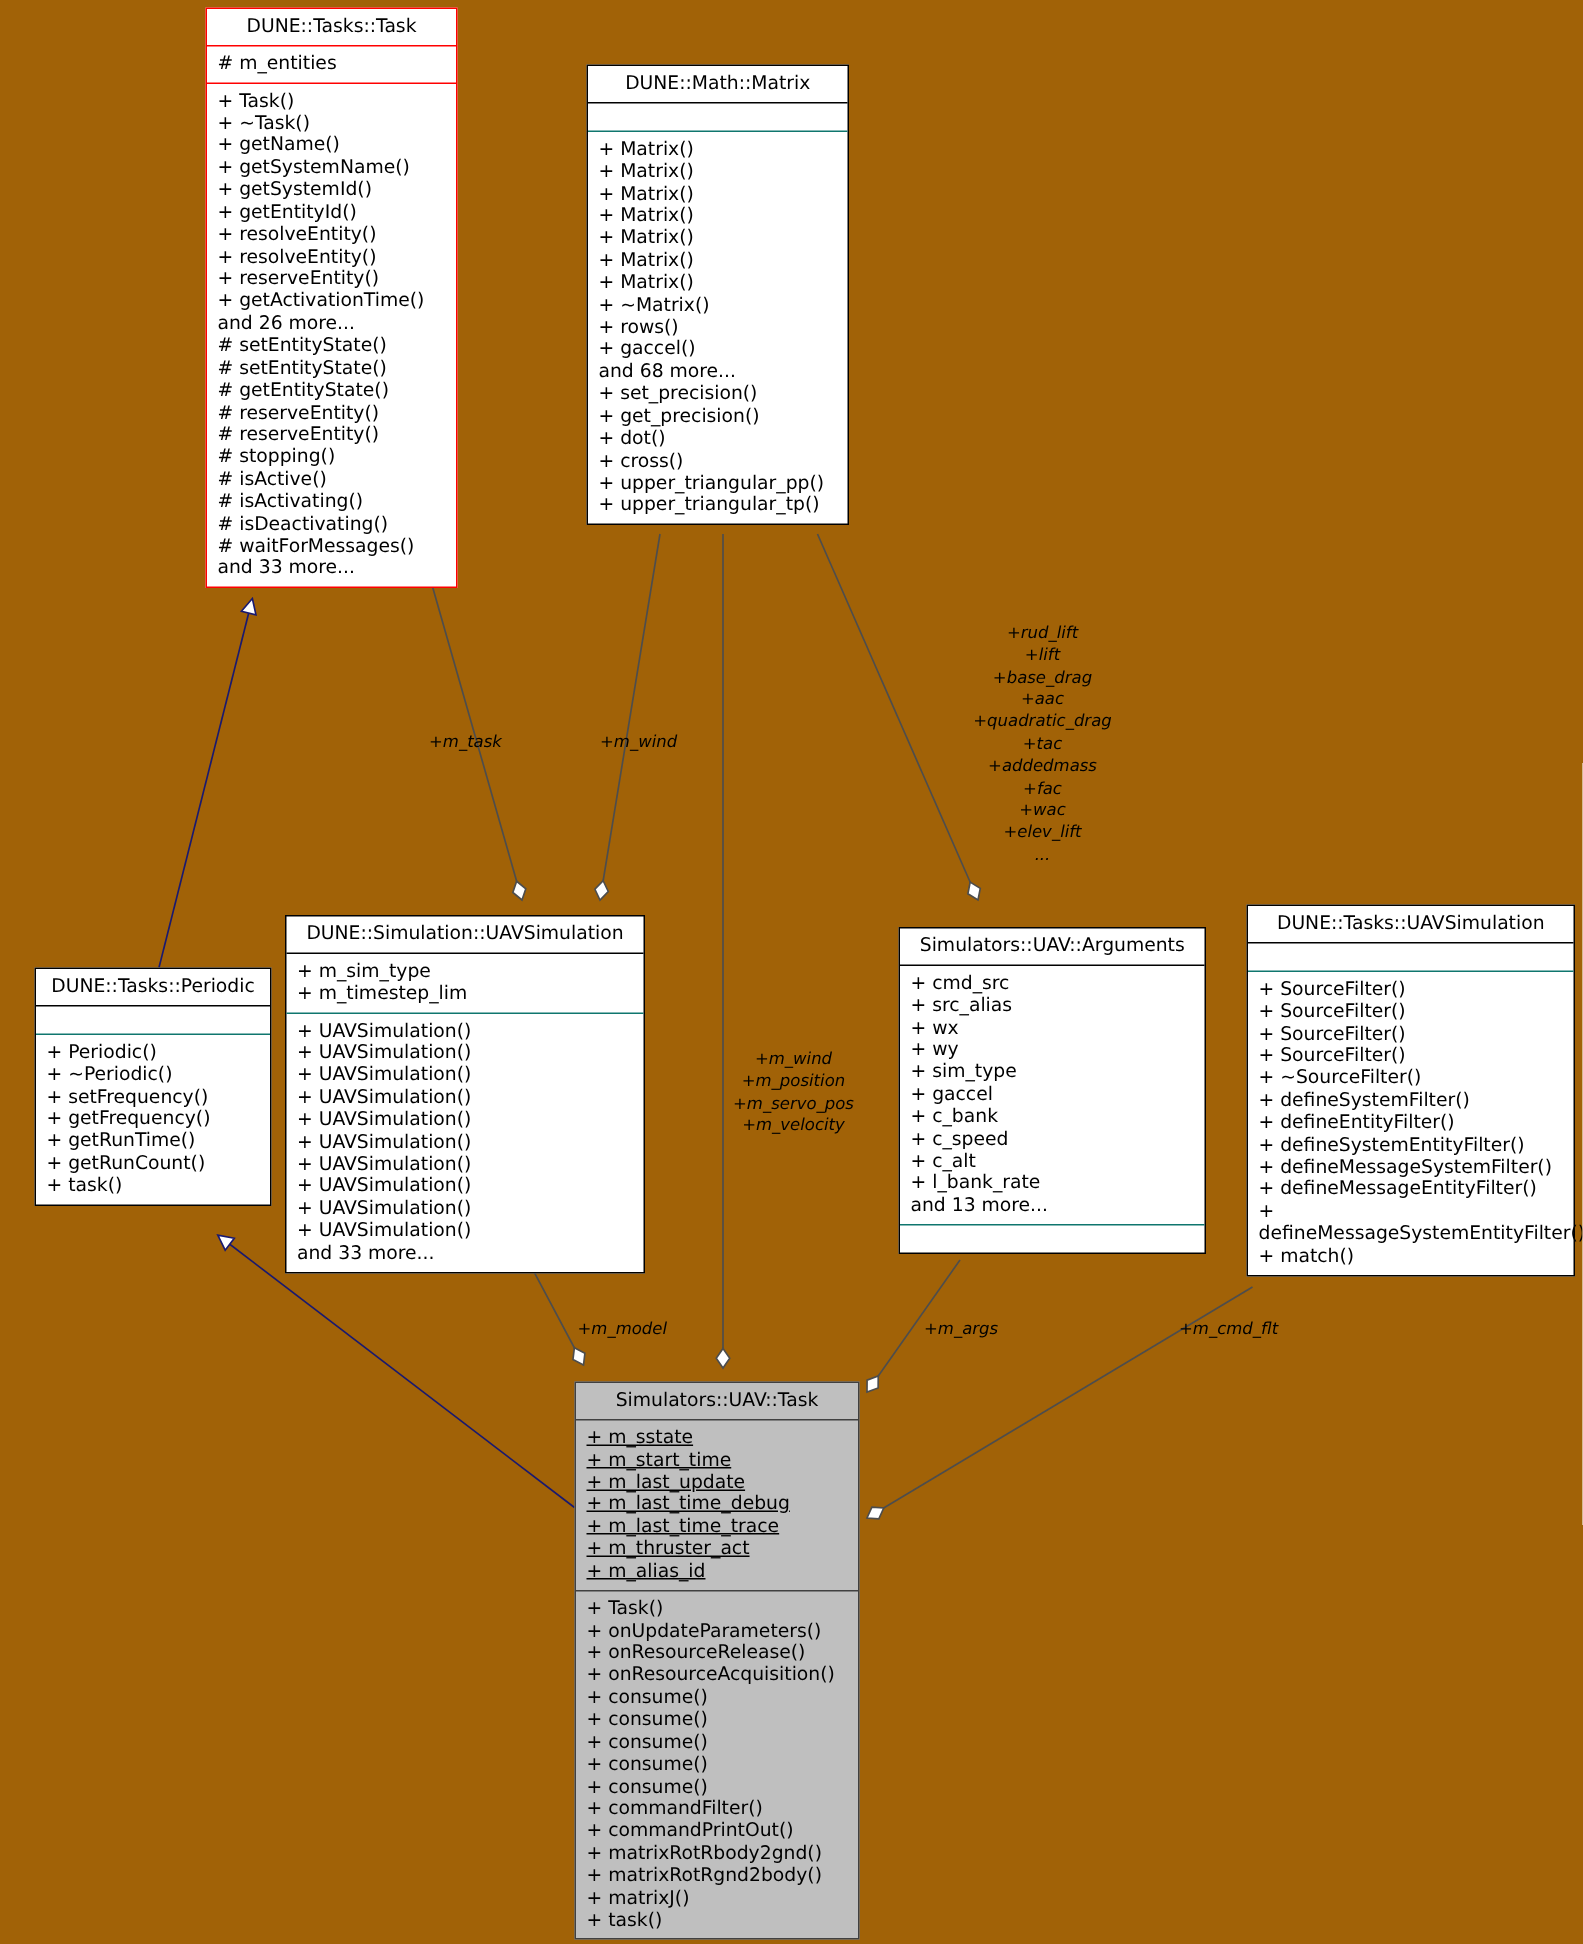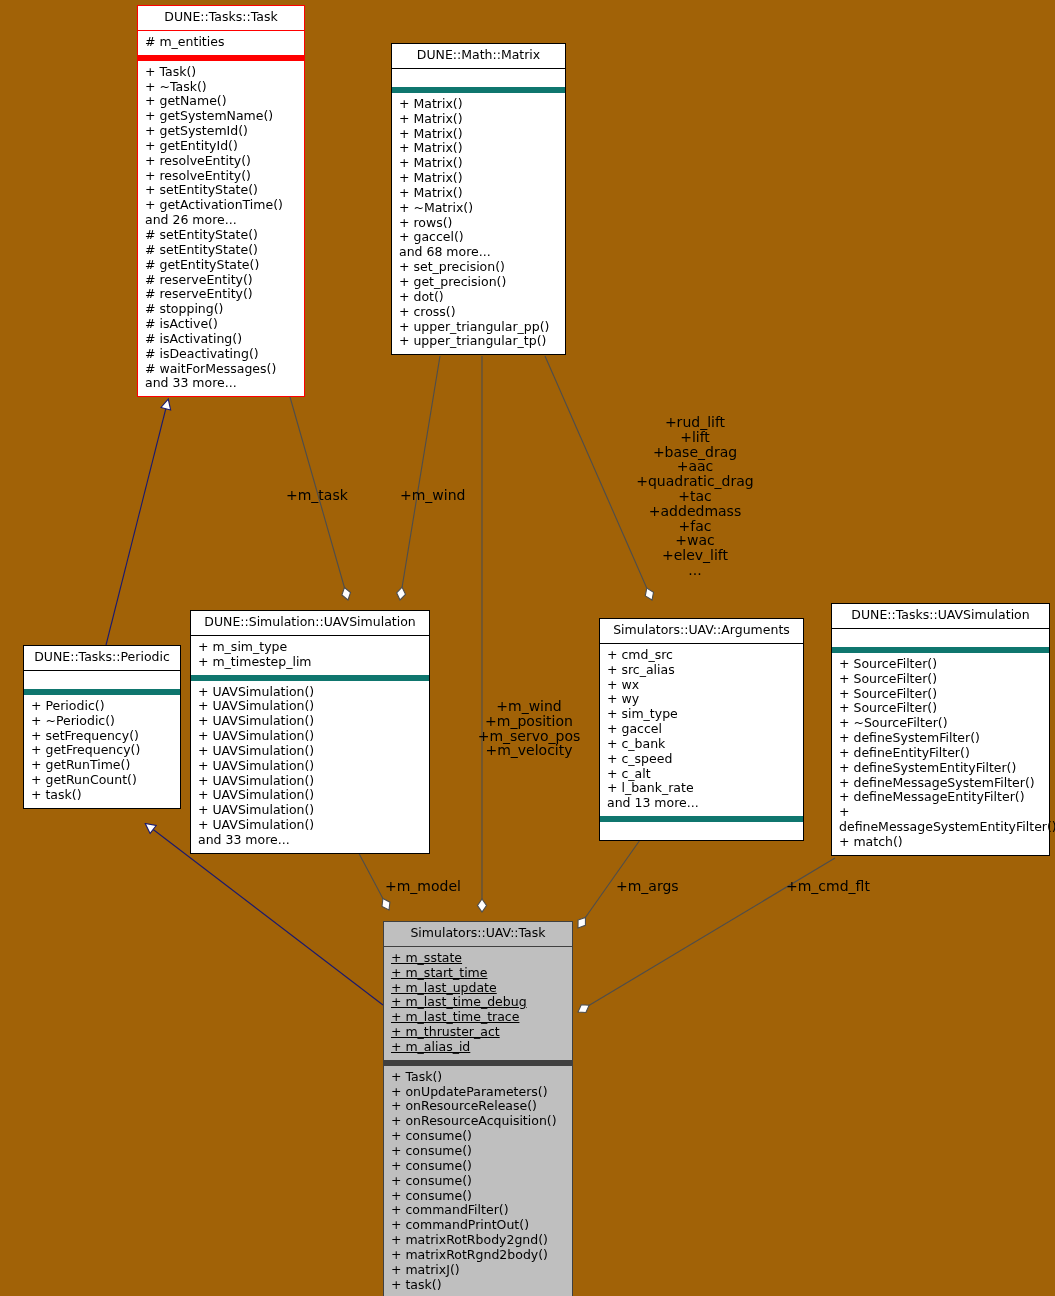--- a/index.html
+++ b/index.html
@@ -48,21 +48,21 @@
     white-space: nowrap;
   }
   .node.red .title {
     border-bottom-color: #ff0000;
   }
   .node.filled .title {
     border-bottom-color: #404040;
   }
   .node .attrs {
     padding: 4px 7px 5px 7px;
-    border-bottom: 6px solid #0f766e;
+    border-bottom: 1px solid #0f766e;
     min-height: 9px;
   }
   .node.red .attrs {
     border-bottom-color: #ff0000;
   }
   .node.filled .attrs {
     border-bottom-color: #404040;
     text-decoration: underline;
   }
   .node .attrs.empty {
@@ -79,25 +79,26 @@
     padding-bottom: 0;
   }
   .row {
     white-space: nowrap;
   }
   .row.wrap {
     white-space: normal;
   }
   .edge-label {
     position: absolute;
-    font-size: 14px;
+    font-size: 11px;
     line-height: 14.8px;
     color: #000000;
     white-space: pre;
     text-align: center;
+    font-style: italic;
   }
   .edge-label.left {
     text-align: left;
   }
 </style>
 </head>
 <body>
 
 <div id="canvas">
 
@@ -155,21 +156,21 @@
     </div>
     <div class="ops">
       <div class="row">+ Task()</div>
       <div class="row">+ ~Task()</div>
       <div class="row">+ getName()</div>
       <div class="row">+ getSystemName()</div>
       <div class="row">+ getSystemId()</div>
       <div class="row">+ getEntityId()</div>
       <div class="row">+ resolveEntity()</div>
       <div class="row">+ resolveEntity()</div>
-      <div class="row">+ setEntityState()</div>
+      <div class="row">+ reserveEntity()</div>
       <div class="row">+ getActivationTime()</div>
       <div class="row">and 26 more...</div>
       <div class="row"># setEntityState()</div>
       <div class="row"># setEntityState()</div>
       <div class="row"># getEntityState()</div>
       <div class="row"># reserveEntity()</div>
       <div class="row"># reserveEntity()</div>
       <div class="row"># stopping()</div>
       <div class="row"># isActive()</div>
       <div class="row"># isActivating()</div>

